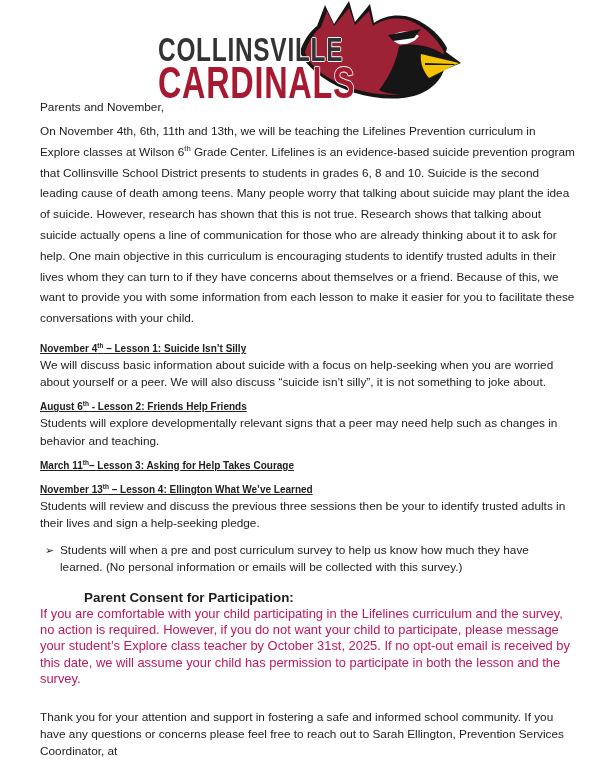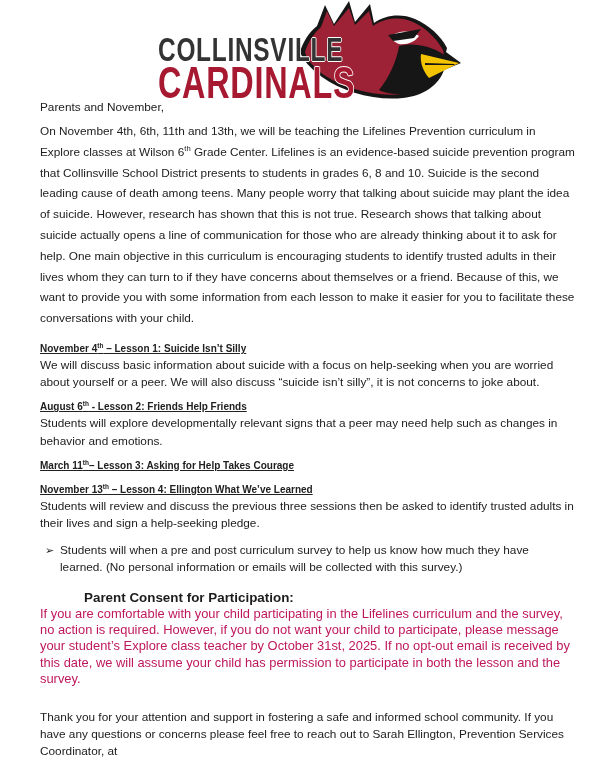--- a/index.html
+++ b/index.html
@@ -74,35 +74,35 @@
 </div>
 
 <div class="content">
 
   <p class="salutation">Parents and November,</p>
 
   <p class="intro"><span>On November 4th, 6th, 11th and 13th, we will be teaching the Lifelines Prevention curriculum in Explore classes at Wilson 6</span><sup>th</sup><span> Grade Center. Lifelines is an evidence-based suicide prevention program that Collinsville School District presents to students in grades 6, 8 and 10. Suicide is the second leading cause of death among teens. Many people worry that talking about suicide may plant the idea of suicide. However, research has shown that this is not true. Research shows that talking about suicide actually opens a line of communication for those who are already thinking about it to ask for help. One main objective in this curriculum is encouraging students to identify trusted adults in their lives whom they can turn to if they have concerns about themselves or a friend. Because of this, we want to provide you with some information from each lesson to make it easier for you to facilitate these conversations with your child.</span></p>
 
   <div class="lesson first">
     <div class="lesson-heading"><span>November 4</span><sup>th</sup><span> – Lesson 1: Suicide Isn’t Silly</span></div>
-    <div class="lesson-desc">We will discuss basic information about suicide with a focus on help-seeking when you are worried about yourself or a peer. We will also discuss “suicide isn’t silly”, it is not concerns to joke about.</div>
+    <div class="lesson-desc">We will discuss basic information about suicide with a focus on help-seeking when you are worried about yourself or a peer. We will also discuss “suicide isn’t silly”, it is not something to joke about.</div>
   </div>
 
   <div class="lesson">
     <div class="lesson-heading"><span>August 6</span><sup>th</sup><span> - Lesson 2: Friends Help Friends</span></div>
-    <div class="lesson-desc">Students will explore developmentally relevant signs that a peer may need help such as changes in behavior and emotions.</div>
+    <div class="lesson-desc">Students will explore developmentally relevant signs that a peer may need help such as changes in behavior and teaching.</div>
   </div>
 
   <div class="lesson">
     <div class="lesson-heading"><span>March 11</span><sup>th</sup><span>– Lesson 3: Asking for Help Takes Courage</span></div>
   </div>
 
   <div class="lesson">
     <div class="lesson-heading"><span>November 13</span><sup>th</sup><span> – Lesson 4: Ellington What We’ve Learned</span></div>
-    <div class="lesson-desc">Students will review and discuss the previous three sessions then be asked to identify trusted adults in their lives and sign a help-seeking pledge.</div>
+    <div class="lesson-desc">Students will review and discuss the previous three sessions then be your to identify trusted adults in their lives and sign a help-seeking pledge.</div>
   </div>
 
   <div class="survey">
     <span class="survey-marker">➢</span>
     <span class="survey-text">Students will when a pre and post curriculum survey to help us know how much they have learned. (No personal information or emails will be collected with this survey.)</span>
   </div>
 
   <div class="consent">
     <div class="consent-heading">Parent Consent for Participation:</div>
     <div class="consent-body">If you are comfortable with your child participating in the Lifelines curriculum and the survey, no action is required. However, if you do not want your child to participate, please message your student’s Explore class teacher by October 31st, 2025. If no opt-out email is received by this date, we will assume your child has permission to participate in both the lesson and the survey.</div>

